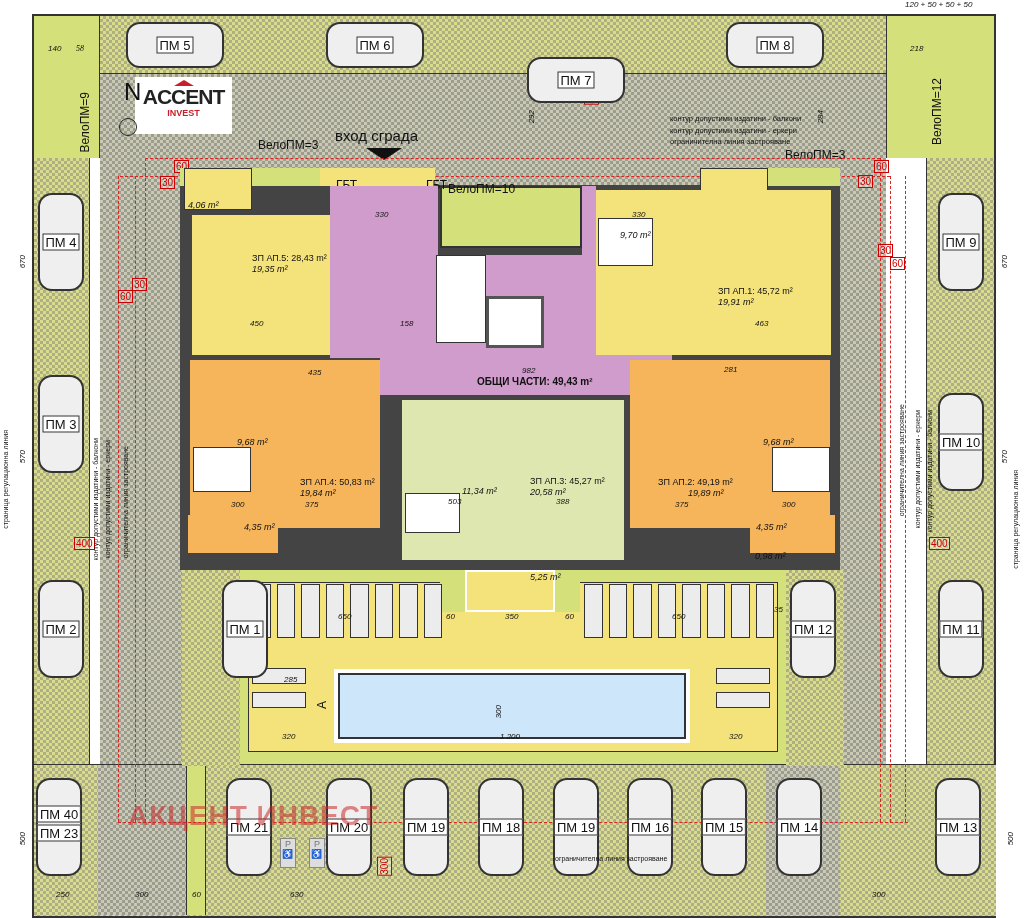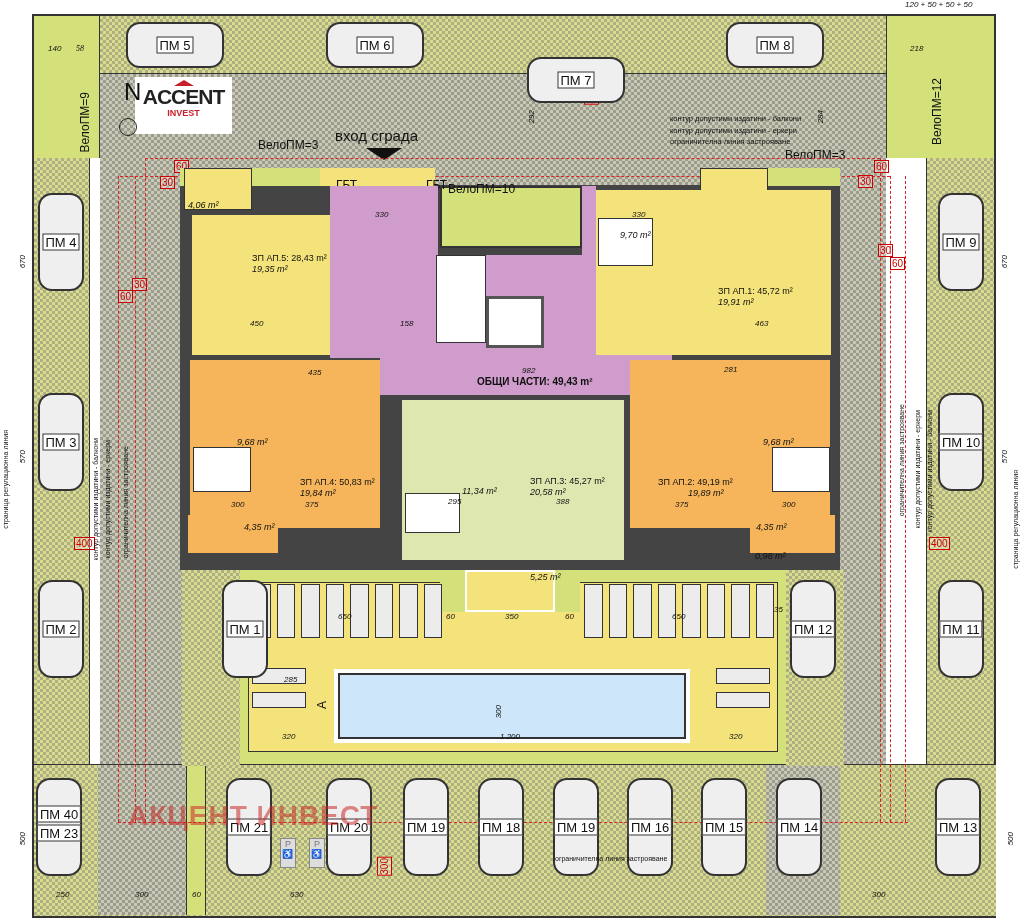--- a/index.html
+++ b/index.html
@@ -144,21 +144,21 @@
 <div class="abs dim" style="left:308px;top:368px;">435</div>
 <div class="abs dim" style="left:305px;top:500px;">375</div>
 <div class="abs dim" style="left:231px;top:500px;">300</div>
 
 <div class="abs room-g" style="left:402px;top:400px;width:222px;height:160px;"></div>
 <div class="abs" style="left:405px;top:493px;width:55px;height:40px;background:#fff;border:1.5px solid #333;"></div>
 <div class="abs label" style="left:462px;top:486px;font-style:italic;">11,34 m²</div>
 <div class="abs label" style="left:530px;top:476px;">ЗП АП.3: 45,27 m²</div>
 <div class="abs label" style="left:530px;top:487px;font-style:italic;">20,58 m²</div>
 <div class="abs dim" style="left:556px;top:497px;">388</div>
-<div class="abs dim" style="left:448px;top:497px;">295</div>
+<div class="abs dim" style="left:448px;top:497px;">503</div>
 
 <div class="abs room-o" style="left:630px;top:360px;width:200px;height:168px;"></div>
 <div class="abs room-o" style="left:750px;top:515px;width:85px;height:38px;"></div>
 <div class="abs" style="left:772px;top:447px;width:58px;height:45px;background:#fff;border:1.5px solid #333;"></div>
 <div class="abs label" style="left:763px;top:437px;font-style:italic;">9,68 m²</div>
 <div class="abs label" style="left:658px;top:477px;">ЗП АП.2: 49,19 m²</div>
 <div class="abs label" style="left:688px;top:488px;font-style:italic;">19,89 m²</div>
 <div class="abs label" style="left:756px;top:522px;font-style:italic;">4,35 m²</div>
 <div class="abs label" style="left:755px;top:551px;font-style:italic;">0,98 m²</div>
 <div class="abs dim" style="left:724px;top:365px;">281</div>
@@ -221,21 +221,21 @@
 <div class="abs car car-h" style="left:527px;top:22px;margin-top:35px;">
     <span class="pm">ПМ 7</span>
   </div>
 <div class="abs car car-h" style="left:726px;top:22px;">
     <span class="pm">ПМ 8</span>
   </div>
 
 <div class="abs car car-v" style="left:38px;top:193px;">
     <span class="pm">ПМ 4</span>
   </div>
-<div class="abs car car-v" style="left:38px;top:393px;">
+<div class="abs car car-v" style="left:38px;top:375px;">
     <span class="pm">ПМ 3</span>
   </div>
 <div class="abs car car-v" style="left:38px;top:580px;">
     <span class="pm">ПМ 2</span>
   </div>
 
 <div class="abs car car-v" style="left:938px;top:193px;">
     <span class="pm">ПМ 9</span>
   </div>
 <div class="abs car car-v" style="left:938px;top:393px;">

